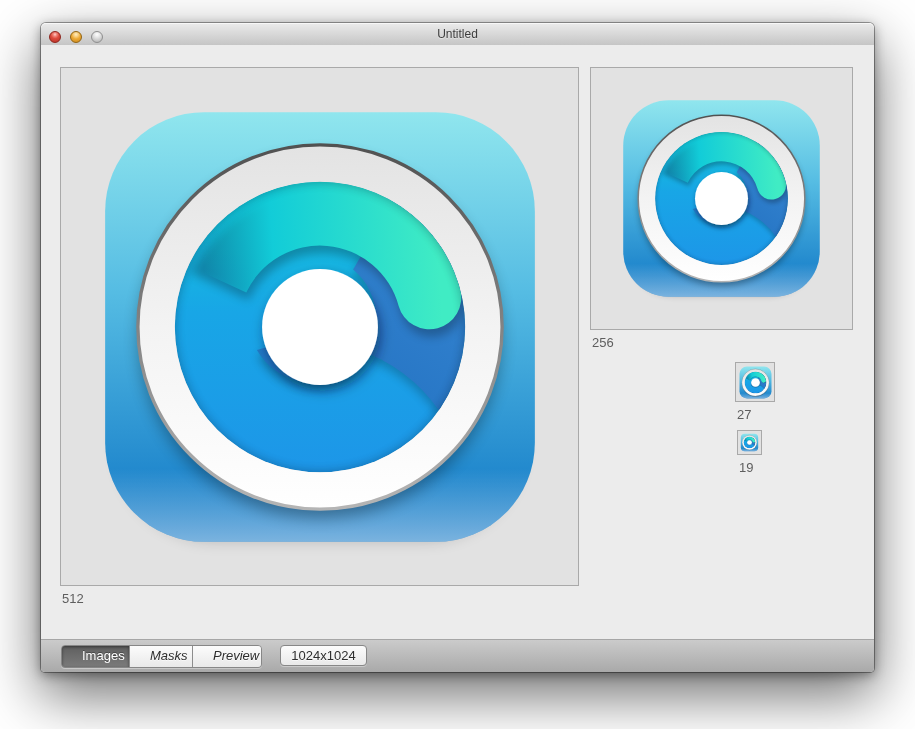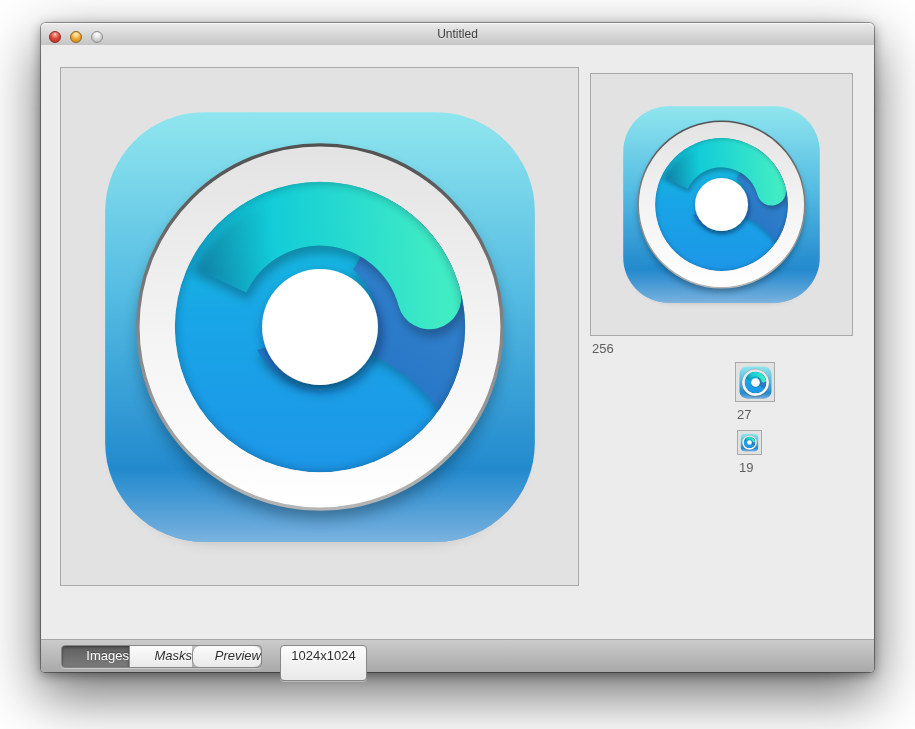--- a/index.html
+++ b/index.html
@@ -24,42 +24,42 @@
   .tl.gray{left:50px;border:1px solid #8f8f8f;
     background:radial-gradient(circle at 50% 25%,#ffffff 0%,#e8e8e8 30%,#c6c6c6 70%,#adadad 100%);}
 
   
   .content{position:absolute;top:22px;left:0;right:0;bottom:33px;background:#ececec;overflow:hidden;}
   .preview{position:absolute;}
   .pbox{box-sizing:border-box;border:1px solid #a9a9a9;background:#e2e2e2;
     display:flex;align-items:center;justify-content:center;}
   .plabel{margin:5px 0 0 2px;font-size:13px;color:#5e5e5e;}
   #p512{left:19px;top:22px;}  #p512 .pbox{width:519px;height:519px;}
-  #p256{left:549px;top:22px;margin-top:6px;} #p256 .pbox{width:263px;height:263px;}
+  #p256{left:549px;top:22px;} #p256 .pbox{width:263px;height:263px;}
   #p128{left:550px;top:318px;}#p128 .pbox{width:134px;height:134px;}
   #p32{left:694px;top:317px;} #p32 .pbox{width:40px;height:40px;}
   #p16{left:696px;top:385px;} #p16 .pbox{width:25px;height:25px;}
   .icon512{width:470px;height:470px;} .icon256{width:215px;height:215px;}
   .icon128{width:101px;height:101px;} .icon32{width:35px;height:35px;} .icon16{width:19px;height:19px;}
 
   
   .bottombar{position:absolute;left:0;right:0;bottom:0;height:33px;box-sizing:border-box;
     border-top:1px solid #a6a6a6;background:linear-gradient(#cbcbcb,#a9a9a9);
     border-radius:0 0 4px 4px;}
   .segmented{position:absolute;left:20px;top:5px;height:21px;display:flex;
     border:1px solid #878787;border-radius:4px;overflow:hidden;
     box-shadow:0 1px 0 rgba(255,255,255,.35);}
-  .seg{box-sizing:border-box;height:100%;line-height:19px;text-align:right;font-size:13px;
+  .seg{box-sizing:border-box;height:100%;line-height:19px;text-align:left;font-size:13px;
     color:#2e2e2e;background:linear-gradient(#fcfcfc,#e9e9e9);
-    text-shadow:0 1px 0 rgba(255,255,255,.6);cursor:default;}
+    text-shadow:0 1px 0 rgba(255,255,255,.6);cursor:default;padding-left:20px;}
   .seg + .seg{border-left:1px solid #8d8d8d;font-style:italic;}
   .seg.selected{background:linear-gradient(#5f5f5f,#7b7b7b);color:#ffffff;
     text-shadow:0 -1px 0 rgba(0,0,0,.35);box-shadow:inset 0 1px 3px rgba(0,0,0,.45);}
-  .seg-images{width:67px;} .seg-masks{width:63px;} .seg-preview{width:69px;border-radius:7px;}
-  .size-btn{position:absolute;left:239px;top:5px;width:87px;height:36px;box-sizing:border-box;
+  .seg-images{width:67px;} .seg-masks{width:63px;} .seg-preview{width:69px;}
+  .size-btn{position:absolute;left:239px;top:5px;width:87px;height:21px;box-sizing:border-box;
     border:1px solid #878787;border-radius:4px;font-size:13px;color:#2e2e2e;
     line-height:19px;text-align:center;background:linear-gradient(#fcfcfc,#e9e9e9);
     text-shadow:0 1px 0 rgba(255,255,255,.6);box-shadow:0 1px 0 rgba(255,255,255,.35);}
   .hidden-defs{position:absolute;width:0;height:0;overflow:hidden;}
 </style>
 </head>
 <body>
 
 <div id="screen">
 
@@ -143,20 +143,21 @@
     </div>
 
     <div class="content">
 
       <div class="preview" id="p512">
         <div class="pbox">
           <svg class="icon512" viewBox="-24 -24 560 560">
               <use href="#appicon"></use>
             </svg>
         </div>
+        <div class="plabel">512</div>
       </div>
 
       <div class="preview" id="p256">
         <div class="pbox">
           <svg class="icon256" viewBox="-24 -24 560 560">
               <use href="#appicon"></use>
             </svg>
         </div>
         <div class="plabel">256</div>
       </div>

